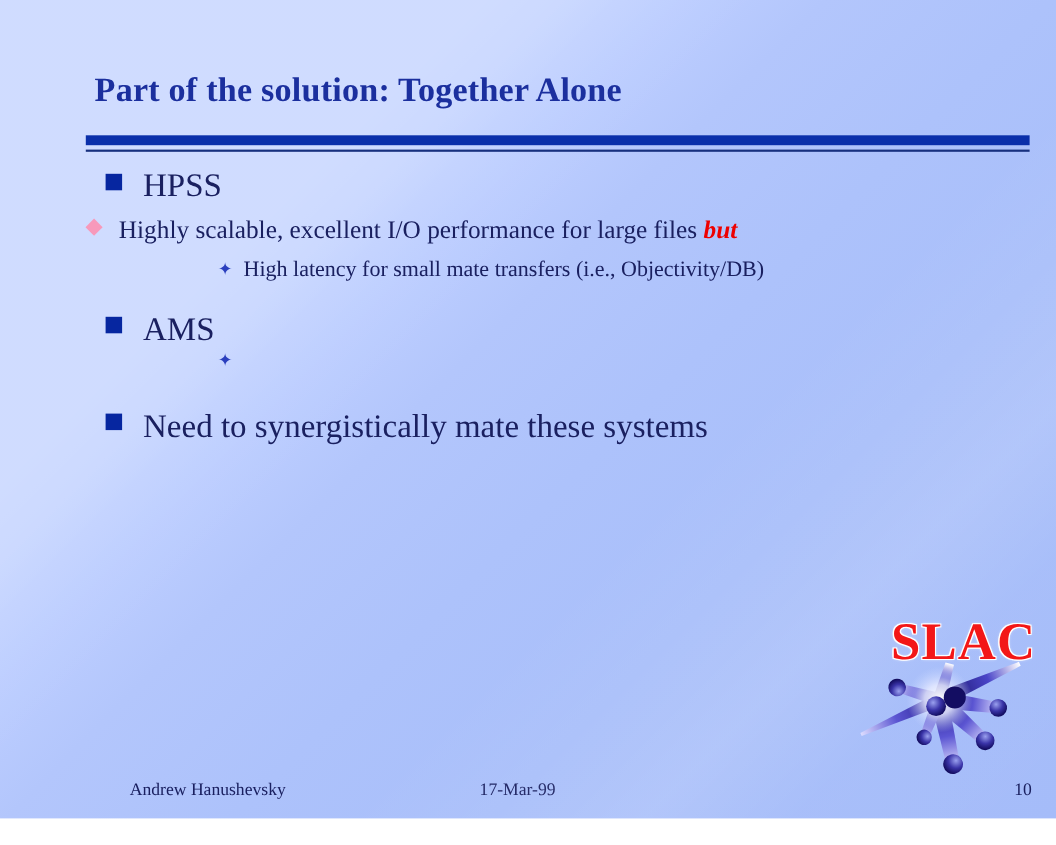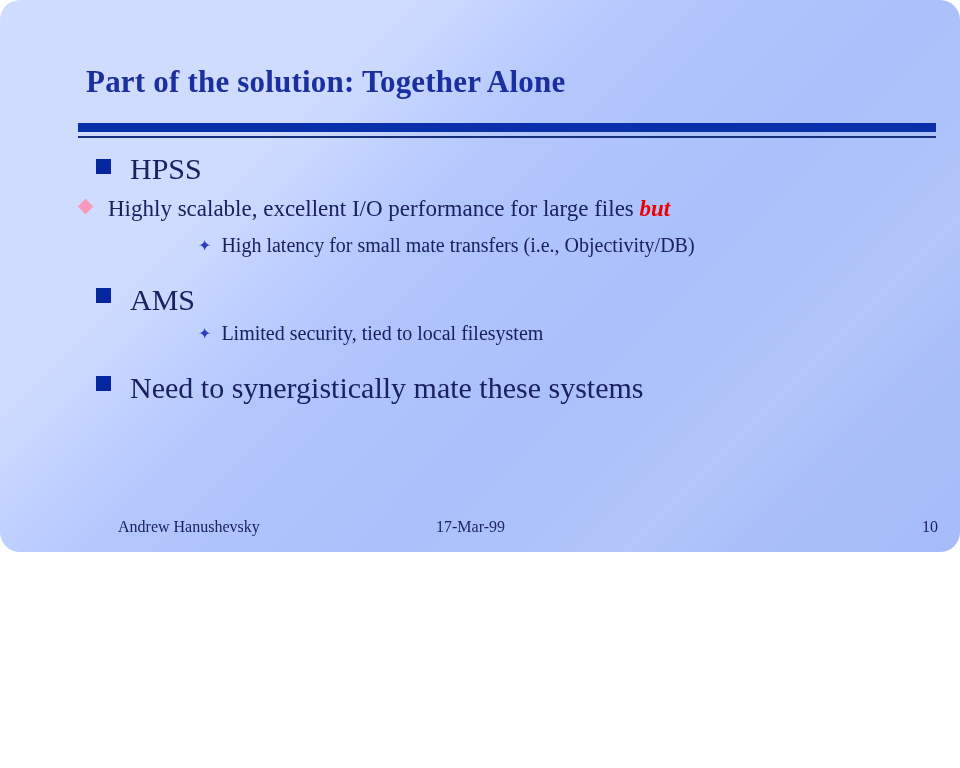--- a/index.html
+++ b/index.html
@@ -9,32 +9,31 @@
     height: 768px;
     overflow: hidden;
   }
   body {
     font-family: "Liberation Serif", "DejaVu Serif", serif;
   }
 
   .slide {
     position: relative;
     width: 960px;
-    height: 552px;
+    height: 744px;
     background:
       linear-gradient(135deg,
         #c6d5ff 0%,
         #c6d5ff 30%,
         #bdceff 36%,
         #b3c6fc 44%,
         #adc2fb 56%,
         #a9bffa 70%,
         #a5bcf9 100%);
     overflow: hidden;
-    border-radius: 20px;
   }
 
   
   .slide::after {
     content: "";
     position: absolute;
     inset: 0;
     pointer-events: none;
     background: linear-gradient(135deg,
       rgba(255,255,255,0.17) 0%,
@@ -224,21 +223,20 @@
       </div>
 
       <div class="row lvl1 gap-top">
         <span class="marker"></span>
         <span class="txt">AMS</span>
       </div>
 
 
       <div class="row lvl3">
         <span class="marker">✦</span>
-        <span class="txt">Limited security, tied to local filesystem</span>
       </div>
 
       <div class="row lvl1 gap-top">
         <span class="marker"></span>
         <span class="txt">Need to synergistically mate these systems</span>
       </div>
 
     </div>
 
     <div class="logo">

